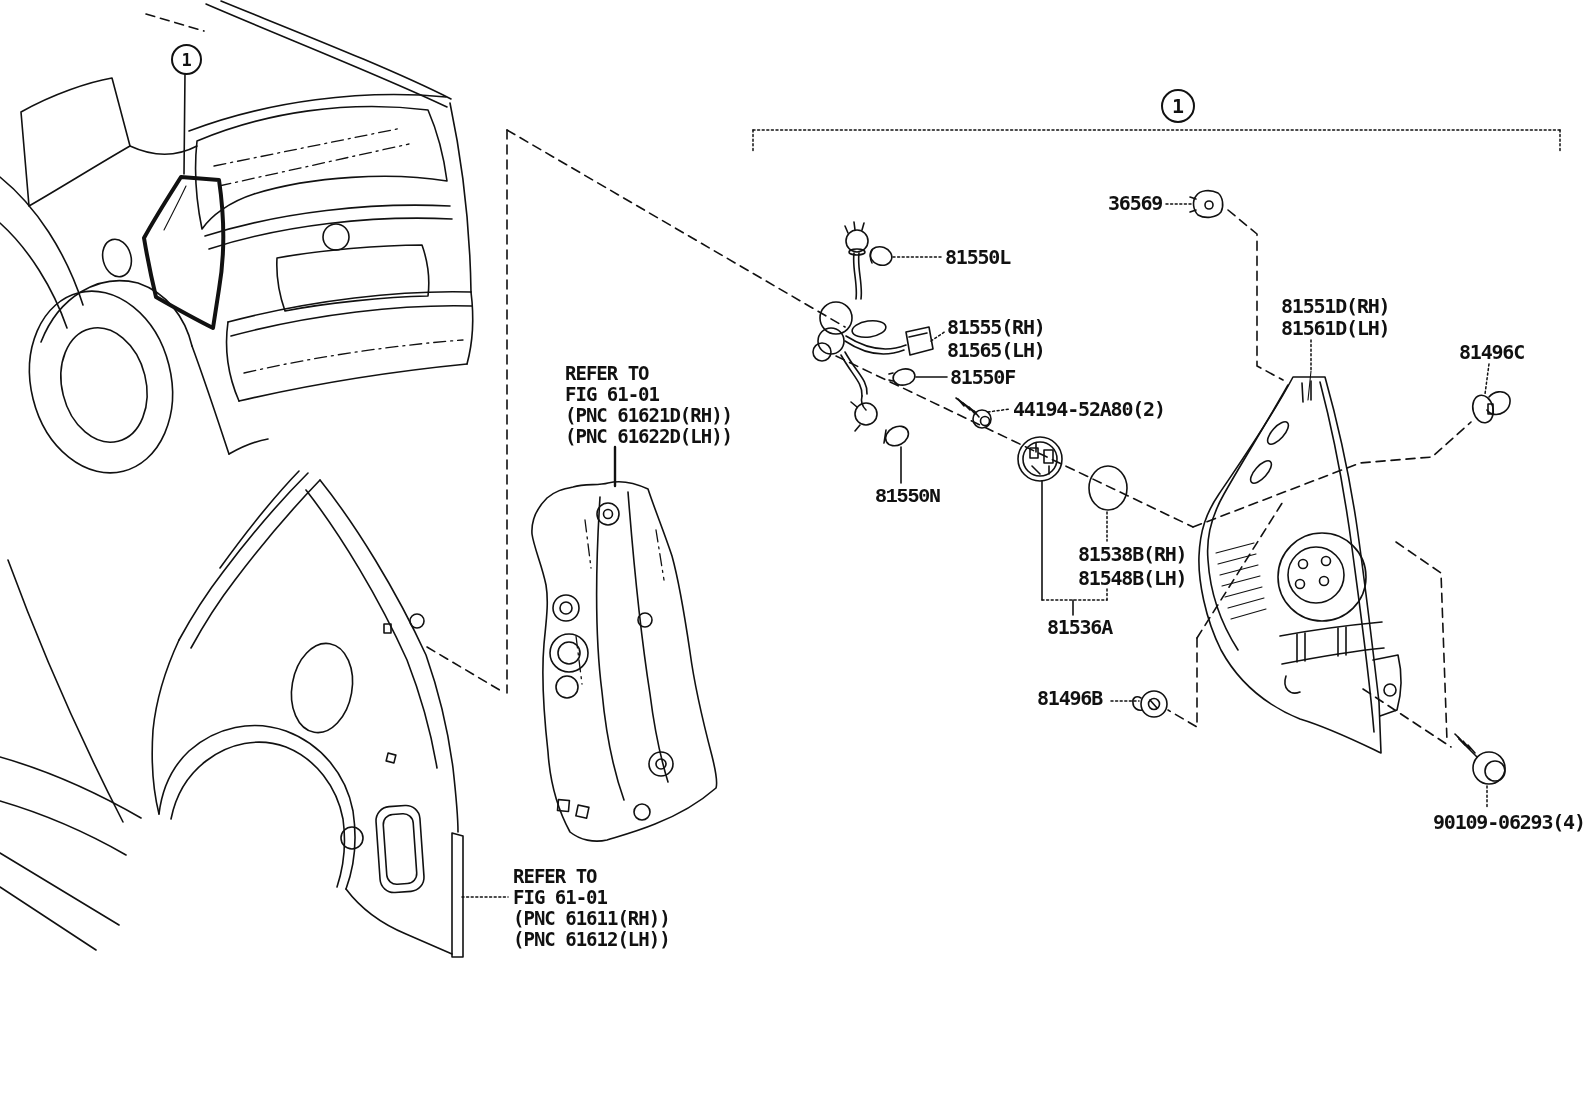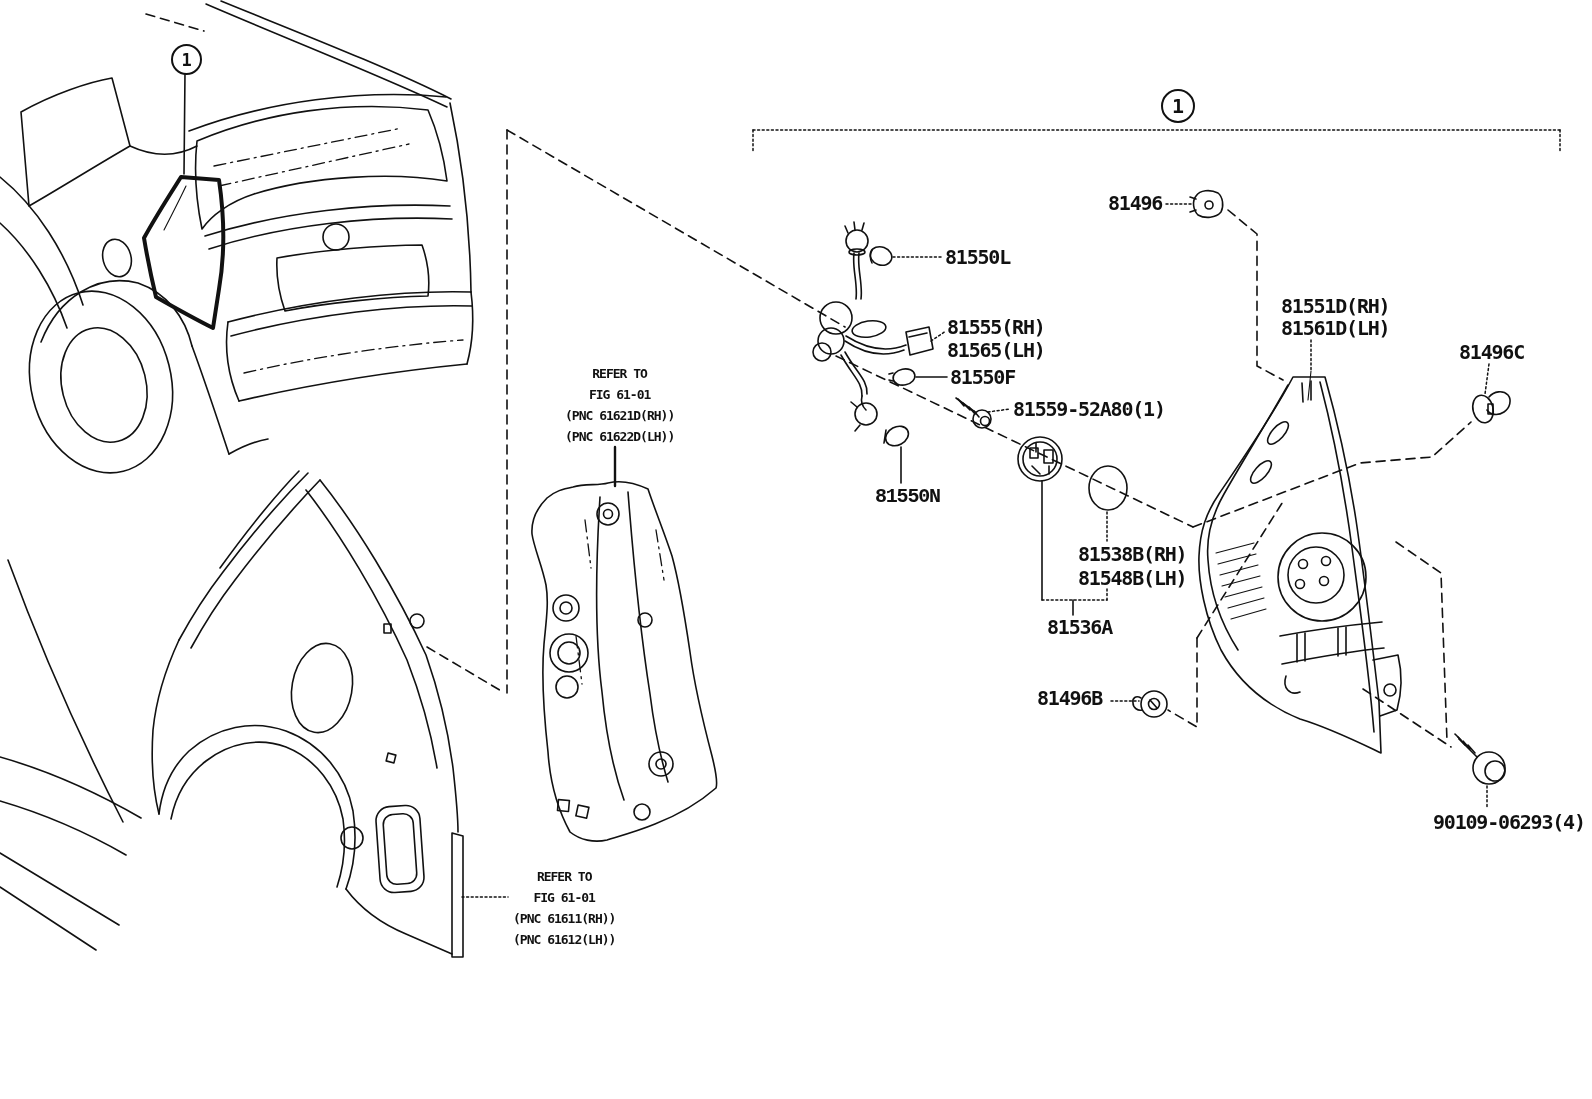--- a/index.html
+++ b/index.html
@@ -9,22 +9,22 @@
   svg.art path,svg.art circle,svg.art ellipse,svg.art rect,svg.art line,svg.art polyline{
       fill:none;stroke:#111;stroke-width:1.6;stroke-linecap:round;stroke-linejoin:round;}
   svg.art .thick{stroke-width:4;}
   svg.art .thin{stroke-width:1.1;}
   svg.art .dot{stroke-dasharray:2 2.6;stroke-width:1.5;}
   svg.art .dash{stroke-dasharray:9 6;stroke-width:1.6;}
   svg.art .dashdot{stroke-dasharray:12 5 2 5;stroke-width:1.3;}
   .lbl{position:absolute;font-weight:bold;font-size:20px;letter-spacing:-1.2px;
        line-height:21px;white-space:nowrap;}
   .lbl .ln{display:block;}
-  .note{position:absolute;font-weight:bold;font-size:13px;letter-spacing:-1px;
-        line-height:21px;white-space:nowrap;text-align:center;}
+  .note{position:absolute;font-weight:bold;font-size:19px;letter-spacing:-1px;
+        line-height:21px;white-space:nowrap;}
   .note .ln{display:block;}
   .callout{position:absolute;border:2px solid #111;border-radius:50%;
            display:flex;align-items:center;justify-content:center;
            font-weight:bold;background:#fff;}
   .callout.big{width:30px;height:30px;font-size:20px;}
   .callout.small{width:27px;height:27px;font-size:17px;}
   .code{position:absolute;font-weight:bold;font-size:13px;letter-spacing:-1px;margin-top:43px;}
 </style>
 </head>
 <body>
@@ -263,32 +263,32 @@
   </g>
 </svg>
 
 <div class="callout small" style="left:171px;top:44px;">
   <span>1</span>
 </div>
 <div class="callout big" style="left:1161px;top:89px;">
   <span>1</span>
 </div>
 
-<div class="lbl" style="left:1108px;top:193px;">81496</div>
+<div class="lbl" style="left:1108px;top:193px;">36569</div>
 
 <div class="lbl" style="left:945px;top:247px;text-align:center;">81550L</div>
 
 <div class="lbl" style="left:947px;top:316px;line-height:23px;">
   <span class="ln">81555(RH)</span>
   <span class="ln">81565(LH)</span>
 </div>
 
 <div class="lbl" style="left:950px;top:367px;">81550F</div>
 
-<div class="lbl" style="left:1013px;top:399px;">81559-52A80(1)</div>
+<div class="lbl" style="left:1013px;top:399px;">44194-52A80(2)</div>
 
 <div class="lbl" style="left:875px;top:486px;font-family:Liberation Mono, monospace;">81550N</div>
 
 <div class="lbl" style="left:1281px;top:295px;line-height:22px;">
   <span class="ln">81551D(RH)</span>
   <span class="ln">81561D(LH)</span>
 </div>
 
 <div class="lbl" style="left:1459px;top:342px;">81496C</div>
 

